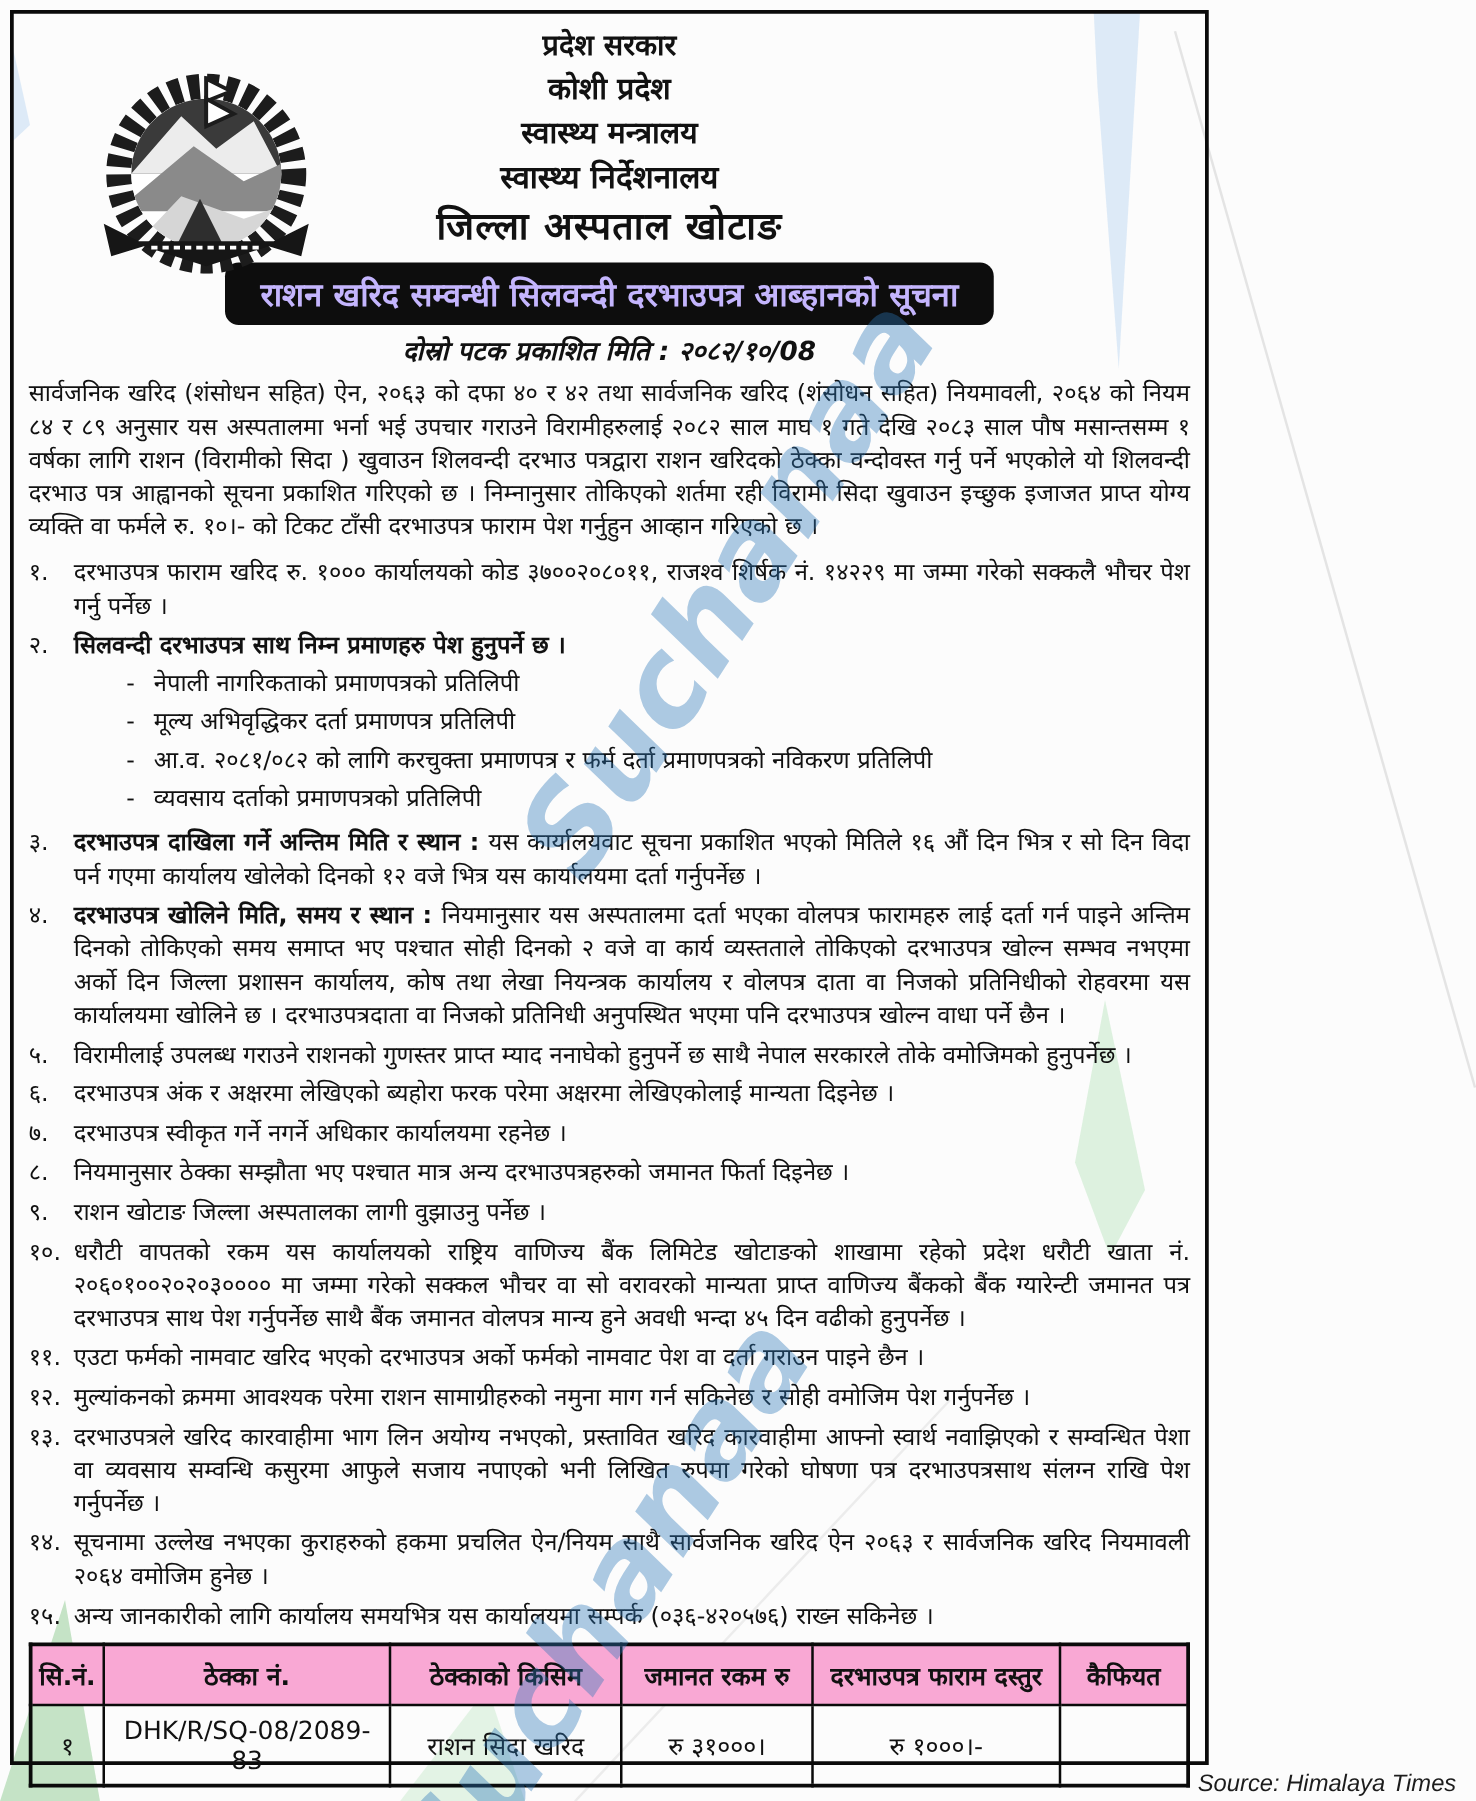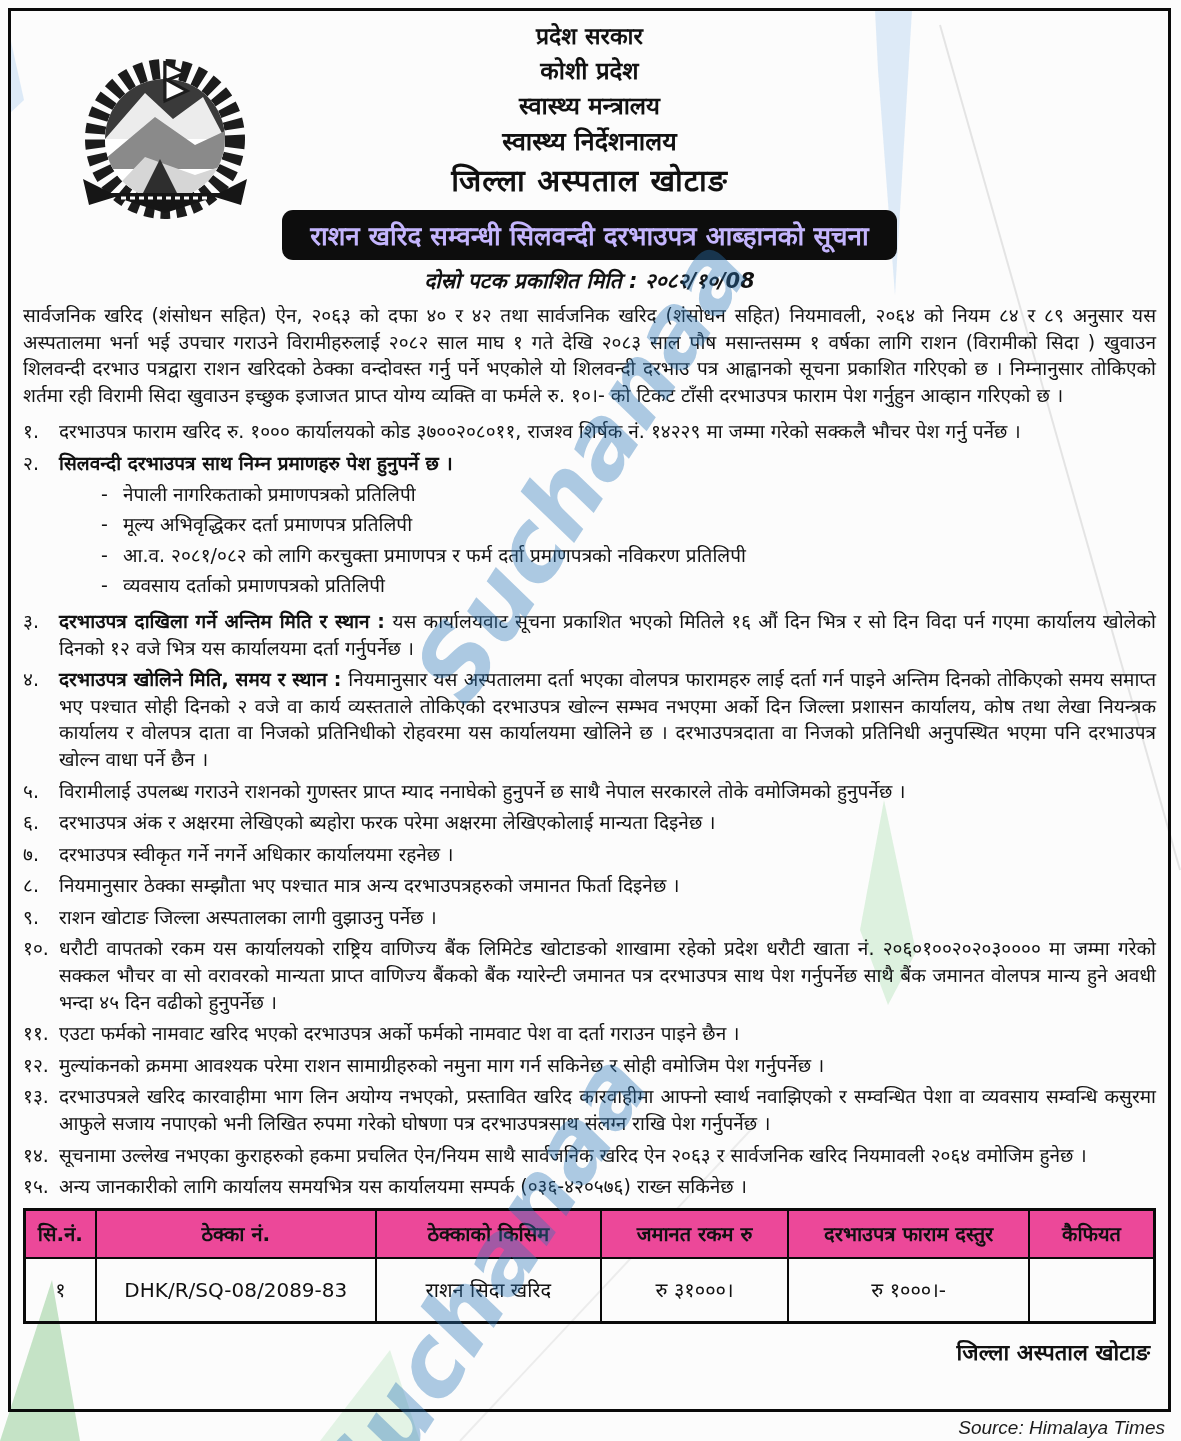--- a/index.html
+++ b/index.html
@@ -7,21 +7,21 @@
     width:1181px;height:1441px;position:relative;overflow:hidden;
     background:#fcfcfc;color:#111;
     font-family:"DejaVu Sans","Liberation Sans",sans-serif;
   }
   
   .wm-layer{position:absolute;inset:0;z-index:3;pointer-events:none;}
   .content-layer{position:absolute;inset:0;z-index:2;}
   .bg-layer{position:absolute;inset:0;z-index:1;pointer-events:none;}
   
   .page{
-    position:absolute;left:8px;top:8px;width:1163px;height:1404px;
+    position:absolute;left:8px;top:8px;width:959px;height:1404px;
     border:3px solid #0a0a0a;box-sizing:border-box;
     padding:2px 12px 0 12px;background:transparent;
   }
   
   .header{position:relative;text-align:center;}
   .emblem{position:absolute;left:22px;top:28px;width:240px;height:172px;}
   .hline{font-weight:bold;margin:2px 0;}
   .h0{font-size:23px;margin-top:6px;}
   .h1{font-size:24px;}
   .h2{font-size:24px;}
@@ -50,21 +50,21 @@
   .sub{display:flex;margin:4px 0 4px 42px;}
   .sub .dash{flex:0 0 22px;}
   
   table.tender{
     width:100%;border-collapse:collapse;margin-top:8px;
     border:3px solid #0a0a0a;
   }
   table.tender th,table.tender td{
     border:2px solid #0a0a0a;text-align:center;font-size:20px;padding:4px 4px;
   }
-  table.tender th{background:#ec4899;font-weight:bold;height:38px;margin-left:28px;}
+  table.tender th{background:#f9a8d4;font-weight:bold;height:38px;margin-left:28px;}
   table.tender td{height:54px;background:transparent;}
   .col-sn{width:6.3%;}.col-no{width:24.8%;}.col-kind{width:19.9%;}
   .col-amount{width:16.6%;}.col-fee{width:21.3%;}.col-remarks{width:11.1%;}
   
   .signature{text-align:right;font-weight:bold;font-size:22px;margin:12px 6px 0 0;}
   .source{
     position:absolute;right:16px;bottom:2px;font-style:italic;font-size:19px;
     font-family:"Liberation Sans","DejaVu Sans",sans-serif;color:#1c1c1c;z-index:4;text-align:center;
   }
   

